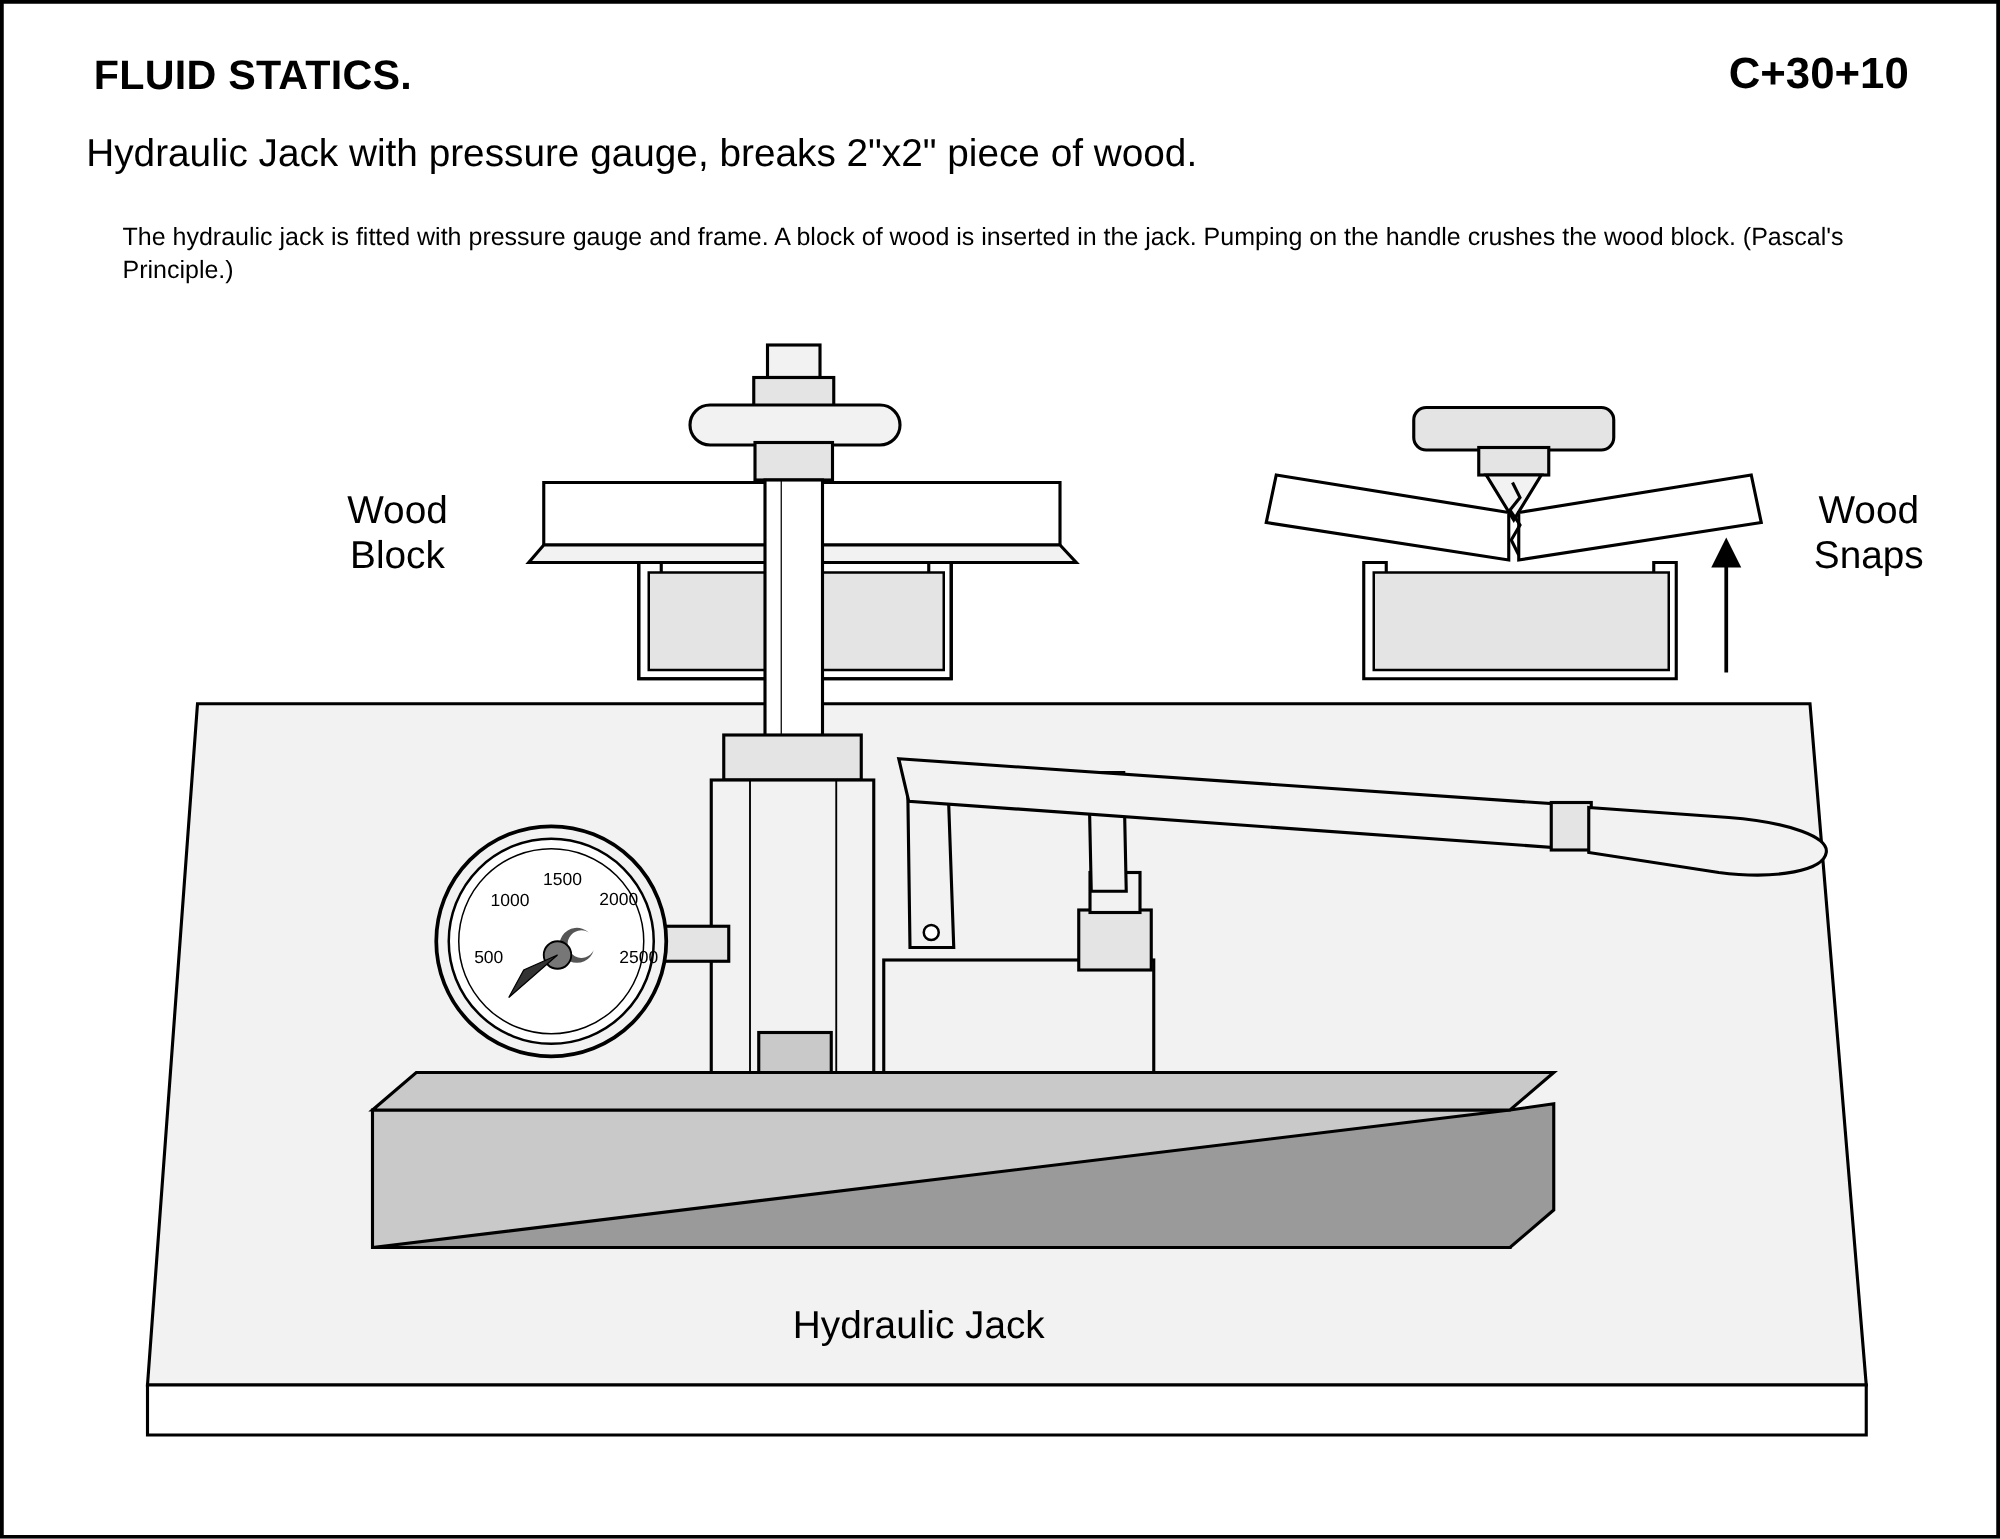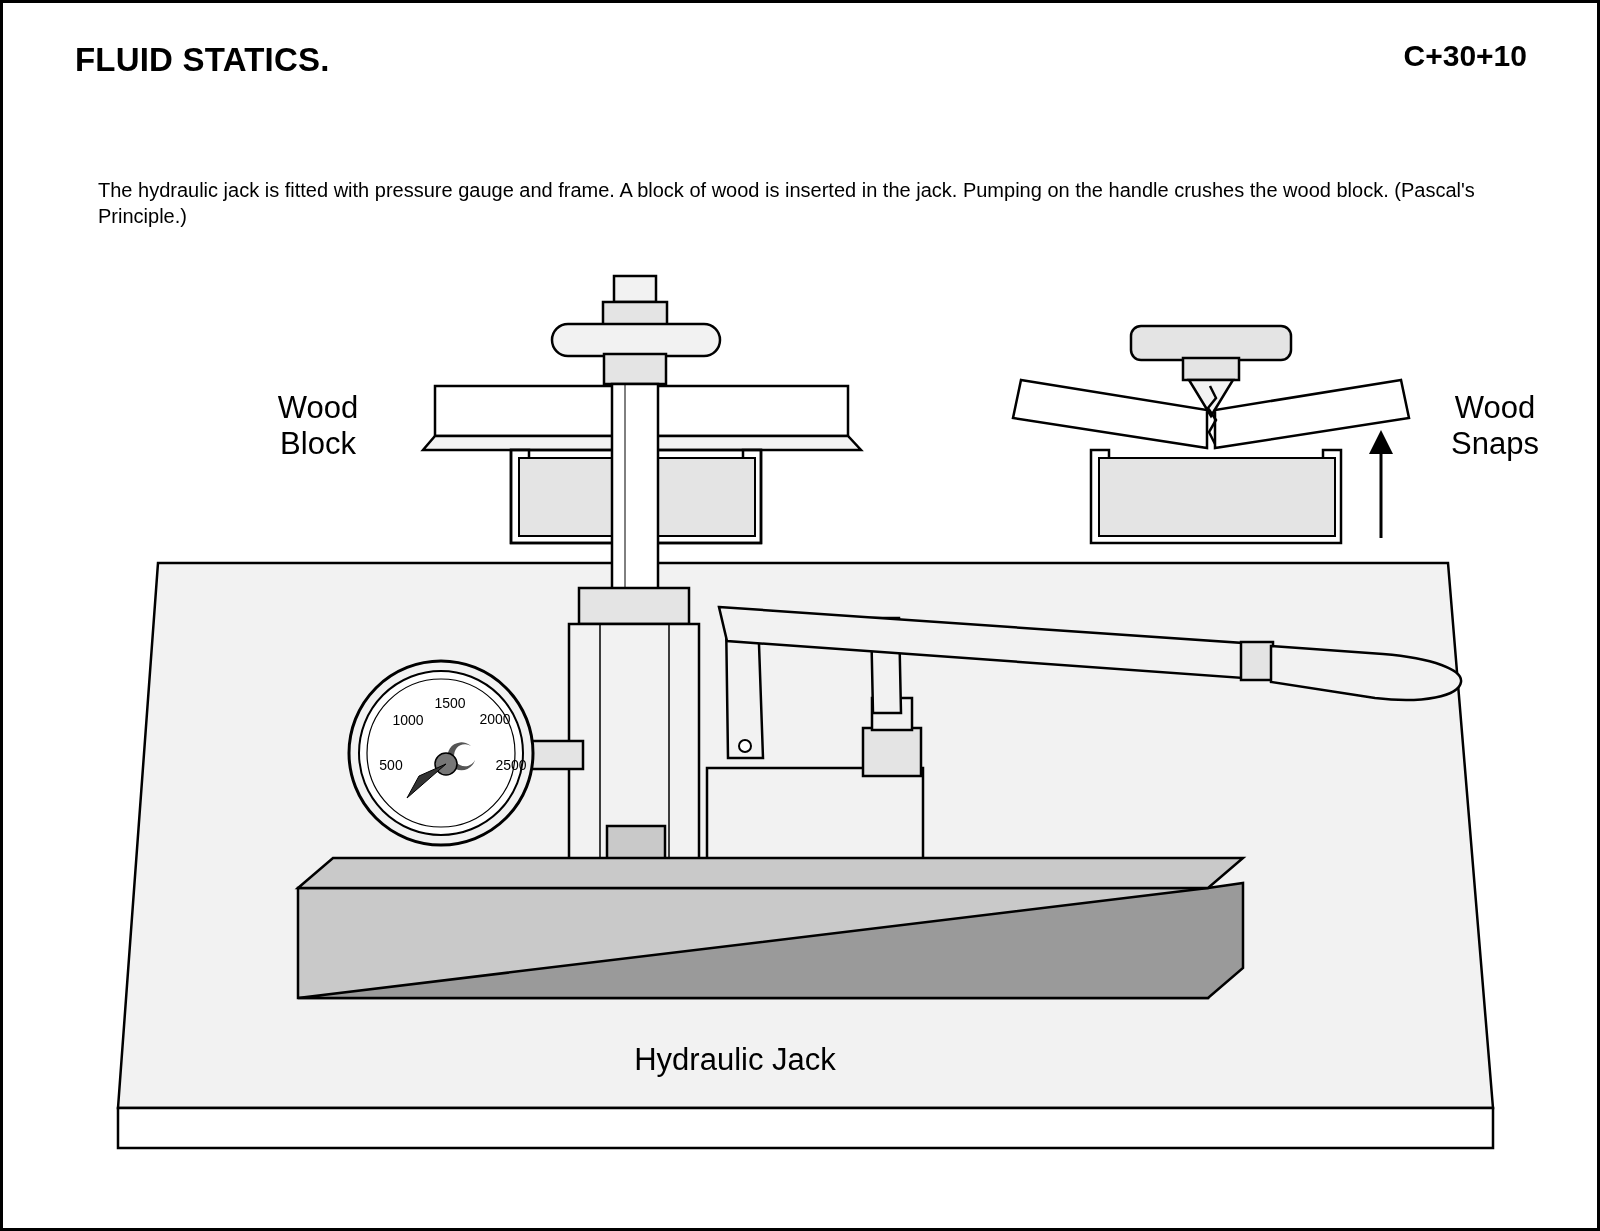--- a/index.html
+++ b/index.html
@@ -26,21 +26,21 @@
     font-size: 33px;
     font-weight: bold;
     color: #000;
     letter-spacing: 0.2px;
     text-align: right;
   }
   .hdr-code {
     position: absolute;
     right: 70px;
     top: 36px;
-    font-size: 30px;
+    font-size: 35px;
     font-weight: bold;
     color: #000;
   }
   .subtitle {
     position: absolute;
     left: 66px;
     top: 102px;
     font-size: 31px;
     color: #000;
   }
@@ -66,20 +66,21 @@
     fill: #000;
   }
 </style>
 </head>
 <body>
 
 <div id="page">
 
   <div class="hdr-title">FLUID STATICS.</div>
   <div class="hdr-code">C+30+10</div>
+  <div class="subtitle">Hydraulic Jack with pressure gauge, breaks 2"x2" piece of wood.</div>
   <div class="desc">The hydraulic jack is fitted with pressure gauge and frame.  A block of wood is inserted in the jack. Pumping on the handle crushes the wood block. (Pascal's Principle.)</div>
 
   <div class="svg-wrap">
     <svg width="1600" height="960" viewBox="0 0 1600 960" xmlns="http://www.w3.org/2000/svg">
 
       <g>
         <polygon points="155,305 1445,305 1490,850 115,850" fill="#f2f2f2" stroke="#000" stroke-width="2.5"></polygon>
         <polygon points="115,850 1490,850 1490,890 115,890" fill="#ffffff" stroke="#000" stroke-width="2.5"></polygon>
       </g>
 

